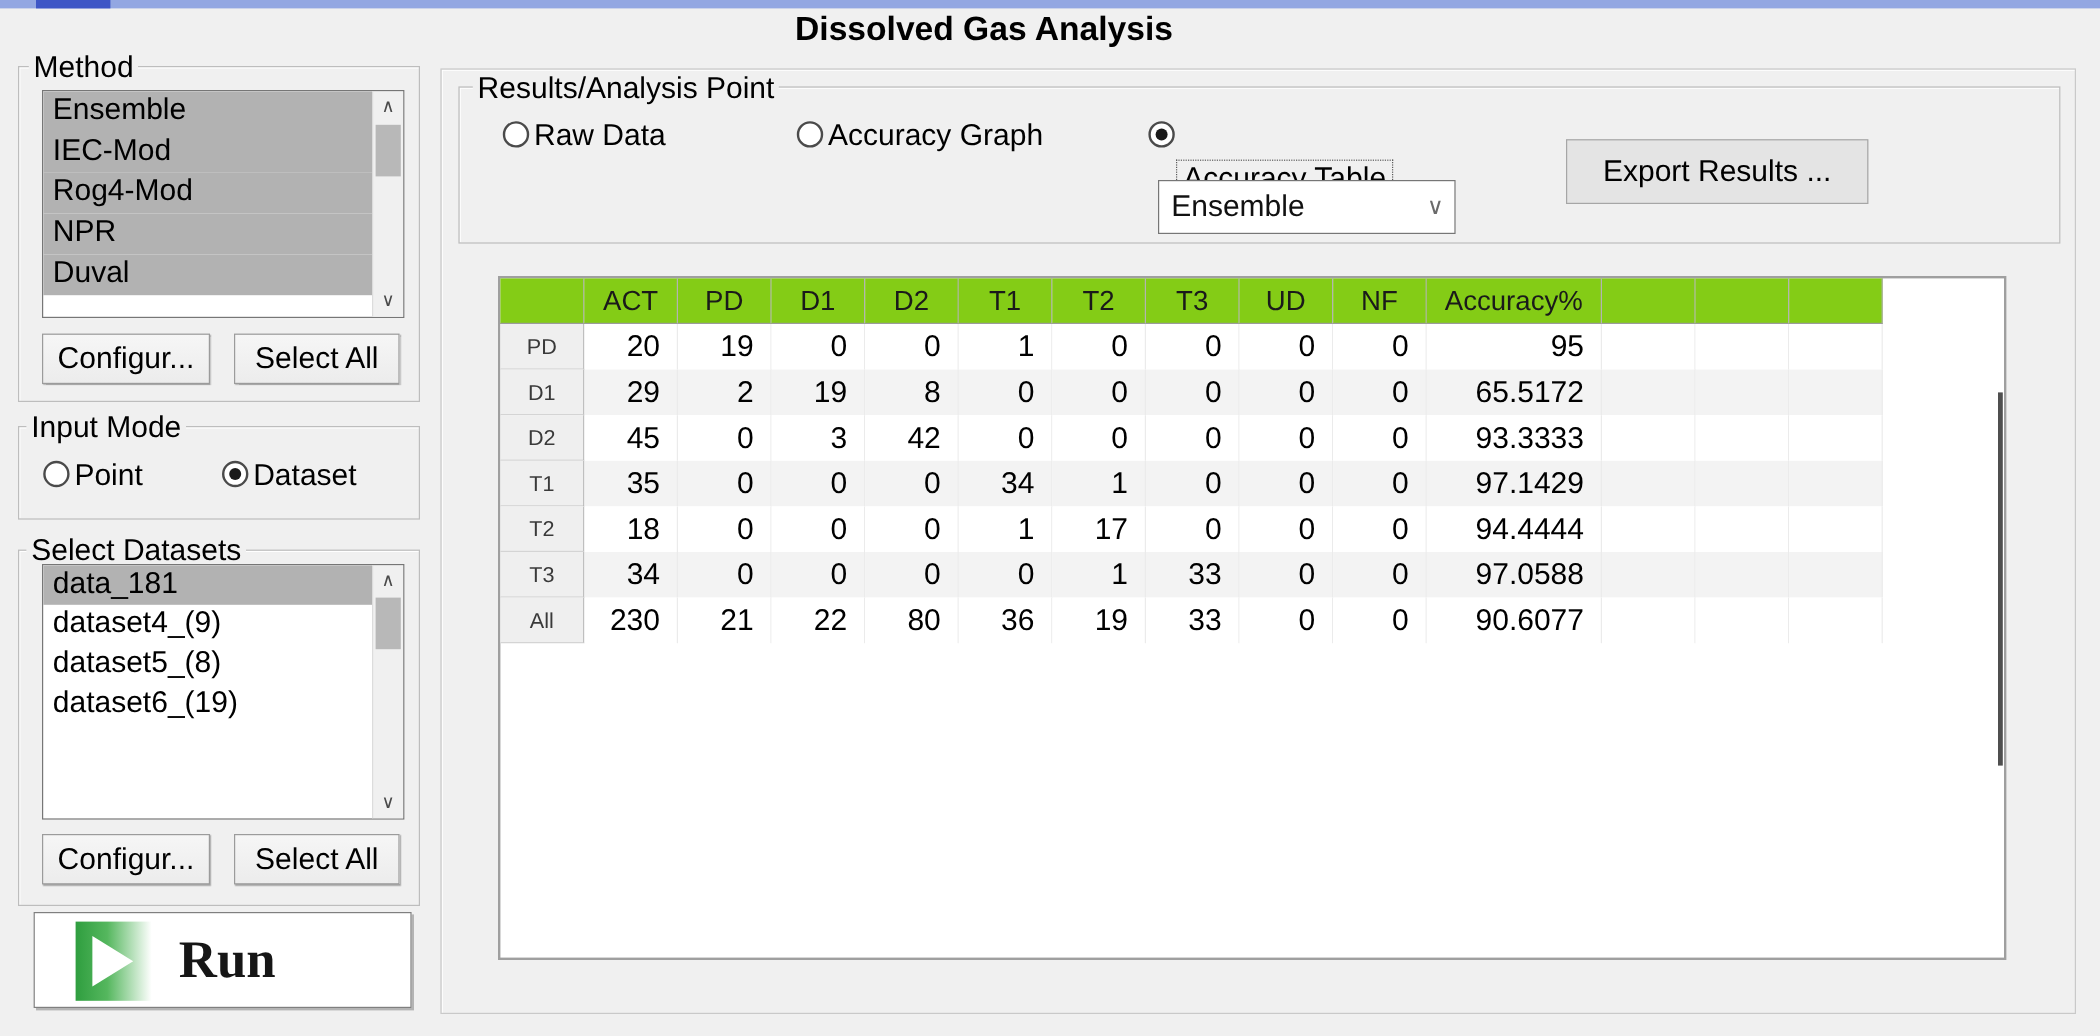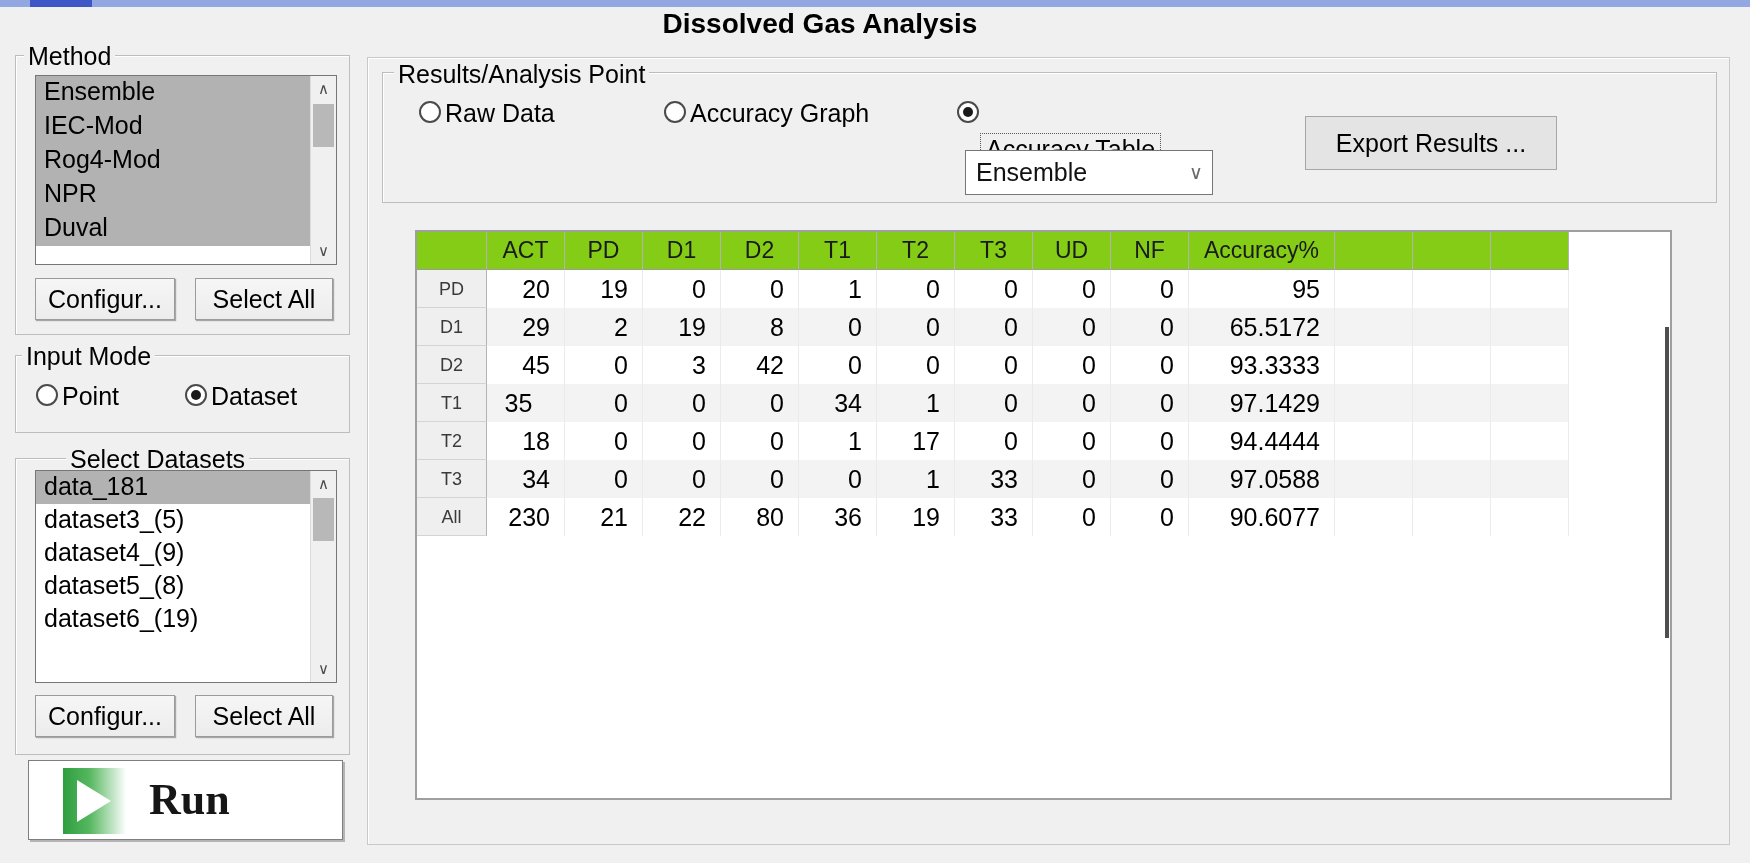--- a/index.html
+++ b/index.html
@@ -122,26 +122,25 @@
 <div class="abs grouplabel" style="left:22px;top:342px;">Input Mode</div>
 
 <div class="abs radio" style="left:36px;top:384px;"></div>
 <div class="abs rlabel" style="left:62px;top:382px;">Point</div>
 <div class="abs radio on" style="left:185px;top:384px;">
     <span class="dot"></span>
   </div>
 <div class="abs rlabel" style="left:211px;top:382px;">Dataset</div>
 
 <div class="abs groupbox" style="left:15px;top:458px;width:335px;height:297px;"></div>
-<div class="abs grouplabel" style="left:22px;top:445px;margin-left:44px;">Select Datasets</div>
+<div class="abs grouplabel" style="left:22px;top:445px;">Select Datasets</div>
 
 <div class="abs listbox" style="left:35px;top:470px;width:302px;height:213px;">
   <div class="ds-items">
       <div class="listitem selected">data_181</div>
-      <div class="listitem">dataset3_(5)</div>
       <div class="listitem">dataset4_(9)</div>
       <div class="listitem">dataset5_(8)</div>
       <div class="listitem">dataset6_(19)</div>
     </div>
   <div class="vscroll">
     <div class="sb-arrow sb-up">∧</div>
     <div class="sb-thumb" style="top:27px;height:43px;"></div>
     <div class="sb-arrow sb-down">∨</div>
   </div>
 </div>
@@ -240,21 +239,21 @@
       <div class="td" style="width: 78px;">0</div>
       <div class="td" style="width: 78px;">0</div>
       <div class="td" style="width: 78px;">0</div>
       <div class="td" style="width: 146px;">93.3333</div>
       <div class="td" style="width: 78px;"></div>
       <div class="td" style="width: 78px;"></div>
       <div class="td" style="width: 78px;"></div>
     </div>
     <div class="tr alt">
       <div class="rowhdr" style="width: 70px;">T1</div>
-      <div class="td" style="width: 78px; text-align: center;">35</div>
+      <div class="td" style="width: 78px;">35</div>
       <div class="td" style="width: 78px;">0</div>
       <div class="td" style="width: 78px;">0</div>
       <div class="td" style="width: 78px;">0</div>
       <div class="td" style="width: 78px;">34</div>
       <div class="td" style="width: 78px;">1</div>
       <div class="td" style="width: 78px;">0</div>
       <div class="td" style="width: 78px;">0</div>
       <div class="td" style="width: 78px;">0</div>
       <div class="td" style="width: 146px;">97.1429</div>
       <div class="td" style="width: 78px;"></div>

